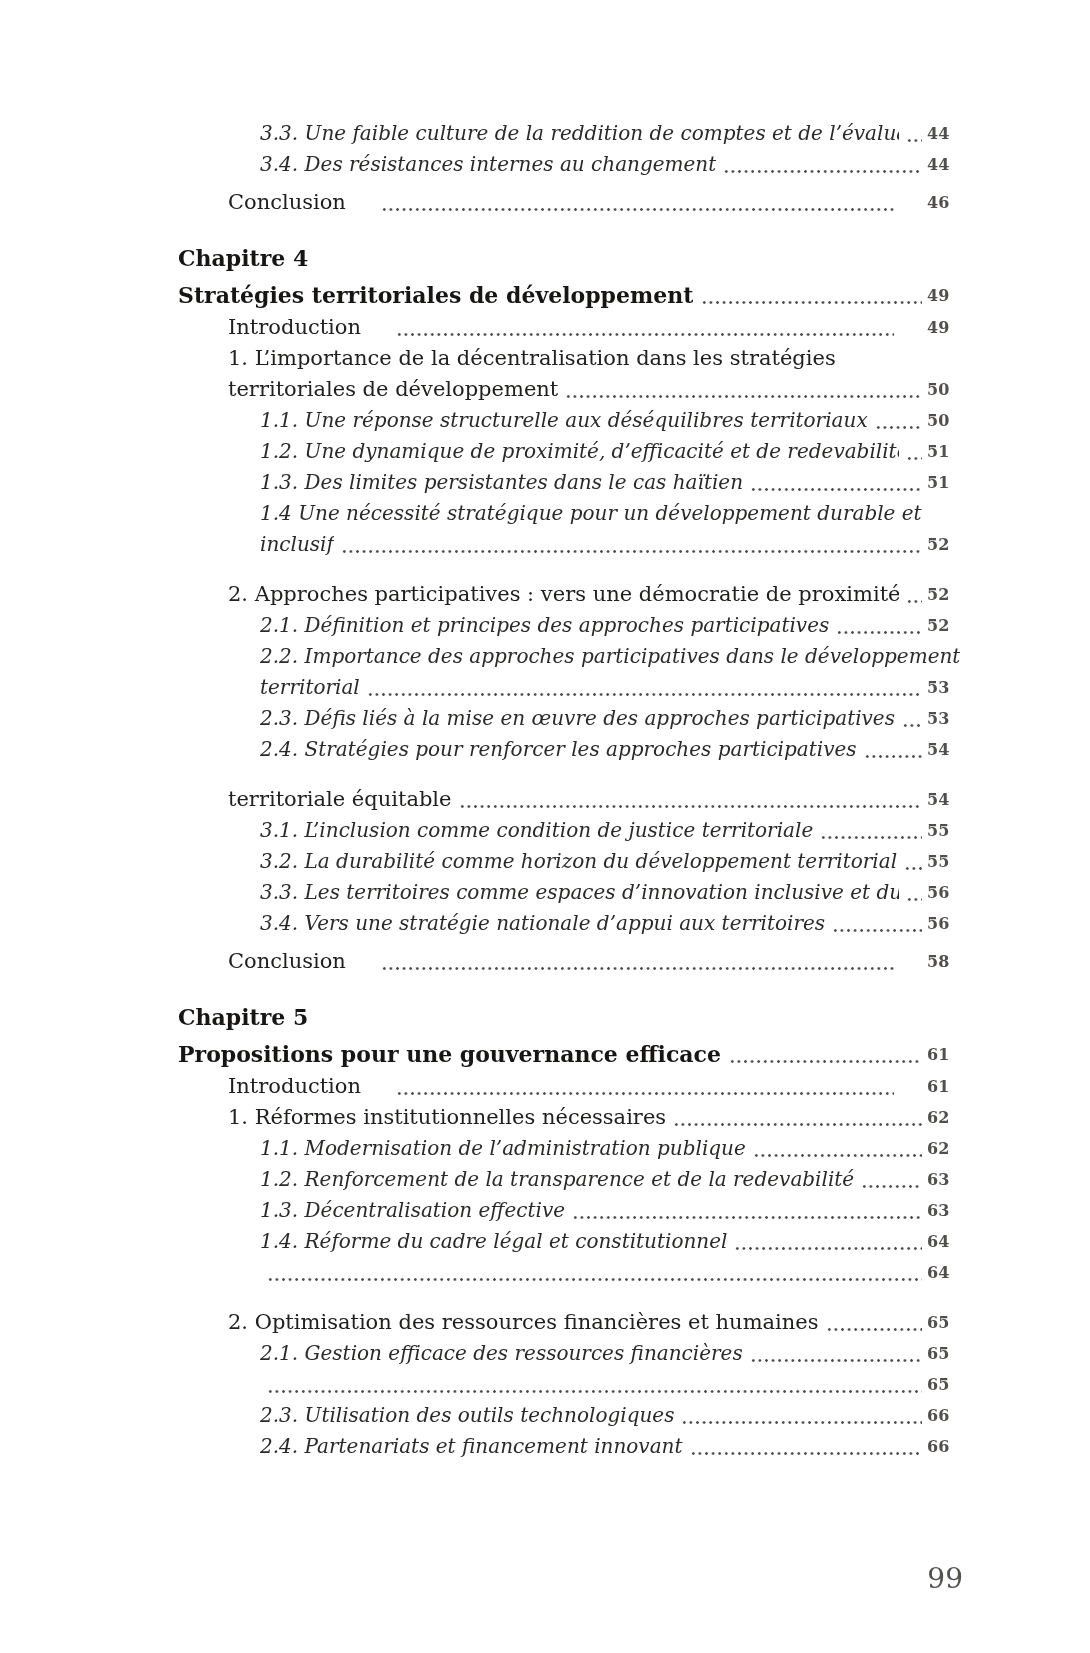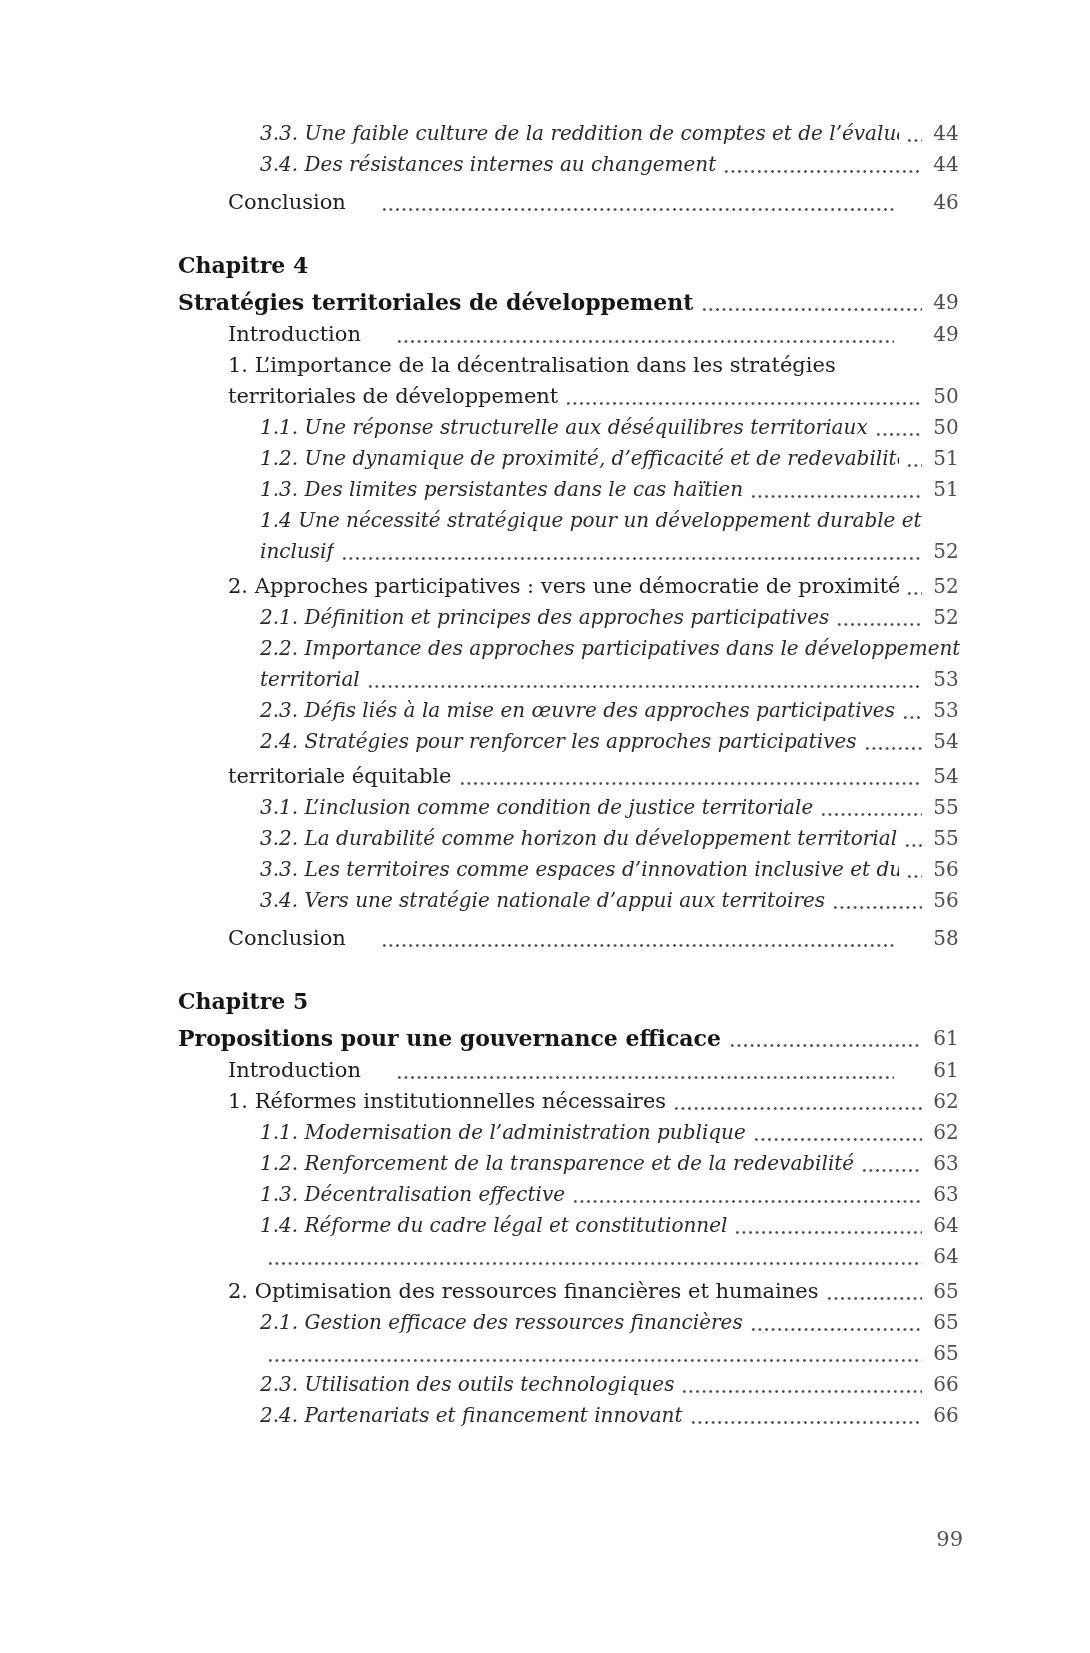--- a/index.html
+++ b/index.html
@@ -24,44 +24,44 @@
     display:flex;align-items:flex-end;
     line-height:31px;font-size:21px;
   }
   .line .label{white-space:nowrap;flex-shrink:1;min-width:0;overflow:hidden;}
   
   .item  .line{padding-left:50px;gap:28px;}
   .section .line{padding-left:50px;}
   .sub   .line{padding-left:82px;font-size:20px;font-style:italic;color:#2b2a28;}
   .chapter_num .line,.chapter_title .line{padding-left:0;font-weight:bold;font-size:22px;color:var(--heading);}
   
-  .gap-small{margin-top:4px;}
+  .gap-small{margin-top:19px;}
   .gap-conclusion{margin-top:7px;}
-  .gap-large{margin-top:32px;}
+  .gap-large{margin-top:25px;}
   .chapter_title{margin-top:6px;}
   .gap-after-title{margin-top:1px;}
   
   .leader{
     flex:1 1 auto;min-width:16px;height:31px;
     margin:0 5px 0 7px;
     background-image:radial-gradient(circle, var(--dot) 1.15px, rgba(0,0,0,0) 1.5px);
     background-size:6.6px 31px;
     background-repeat:repeat-x;
     background-position:left bottom -6.5px;
   }
   .chapter_title .leader{margin-left:8px;}
   
   .pg{
-    flex:0 0 auto;min-width:38px;text-align:center;
-    font-size:20px;font-weight:normal;font-style:normal;
+    flex:0 0 auto;min-width:38px;text-align:left;
+    font-size:16px;font-weight:bold;font-style:normal;
     color:var(--pg);line-height:31px;
   }
   .footer{
-    position:absolute;top:1524px;right:127px;
-    font-size:21px;color:#55534f;line-height:30px;
+    position:absolute;top:1564px;right:127px;
+    font-size:28px;color:#55534f;line-height:30px;
   }
 </style>
 </head>
 <body>
 
 <div class="page">
   <main class="toc" id="toc">
       <div class="entry sub">
         <div class="line">
           <span class="label">3.3. Une faible culture de la reddition de comptes et de l’évaluation</span>

